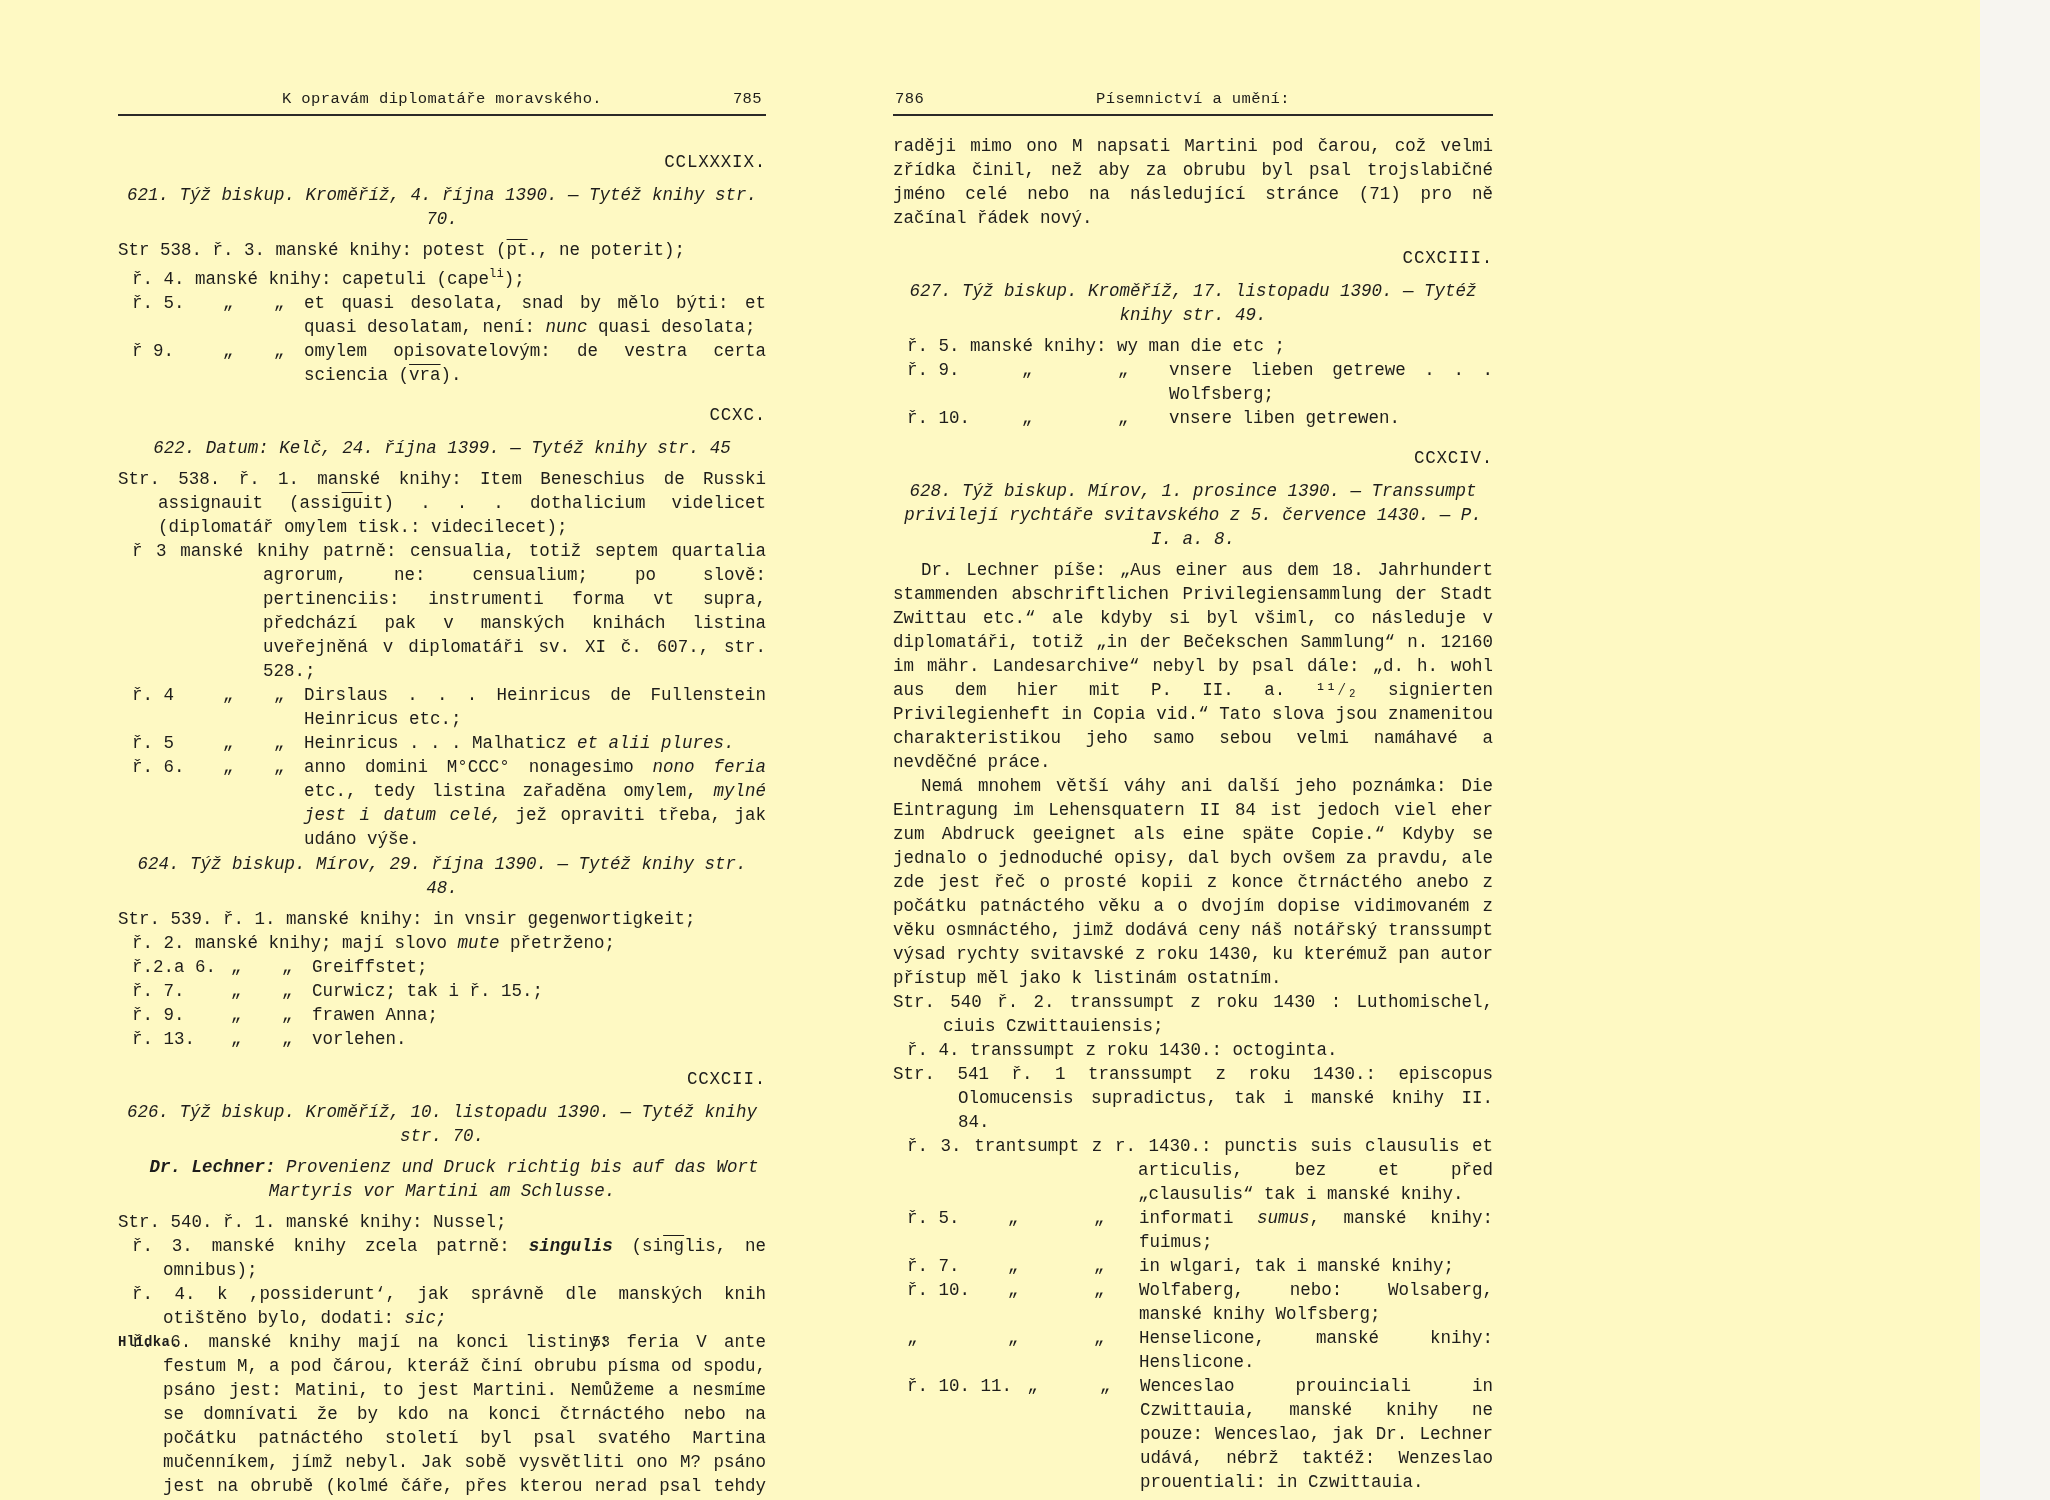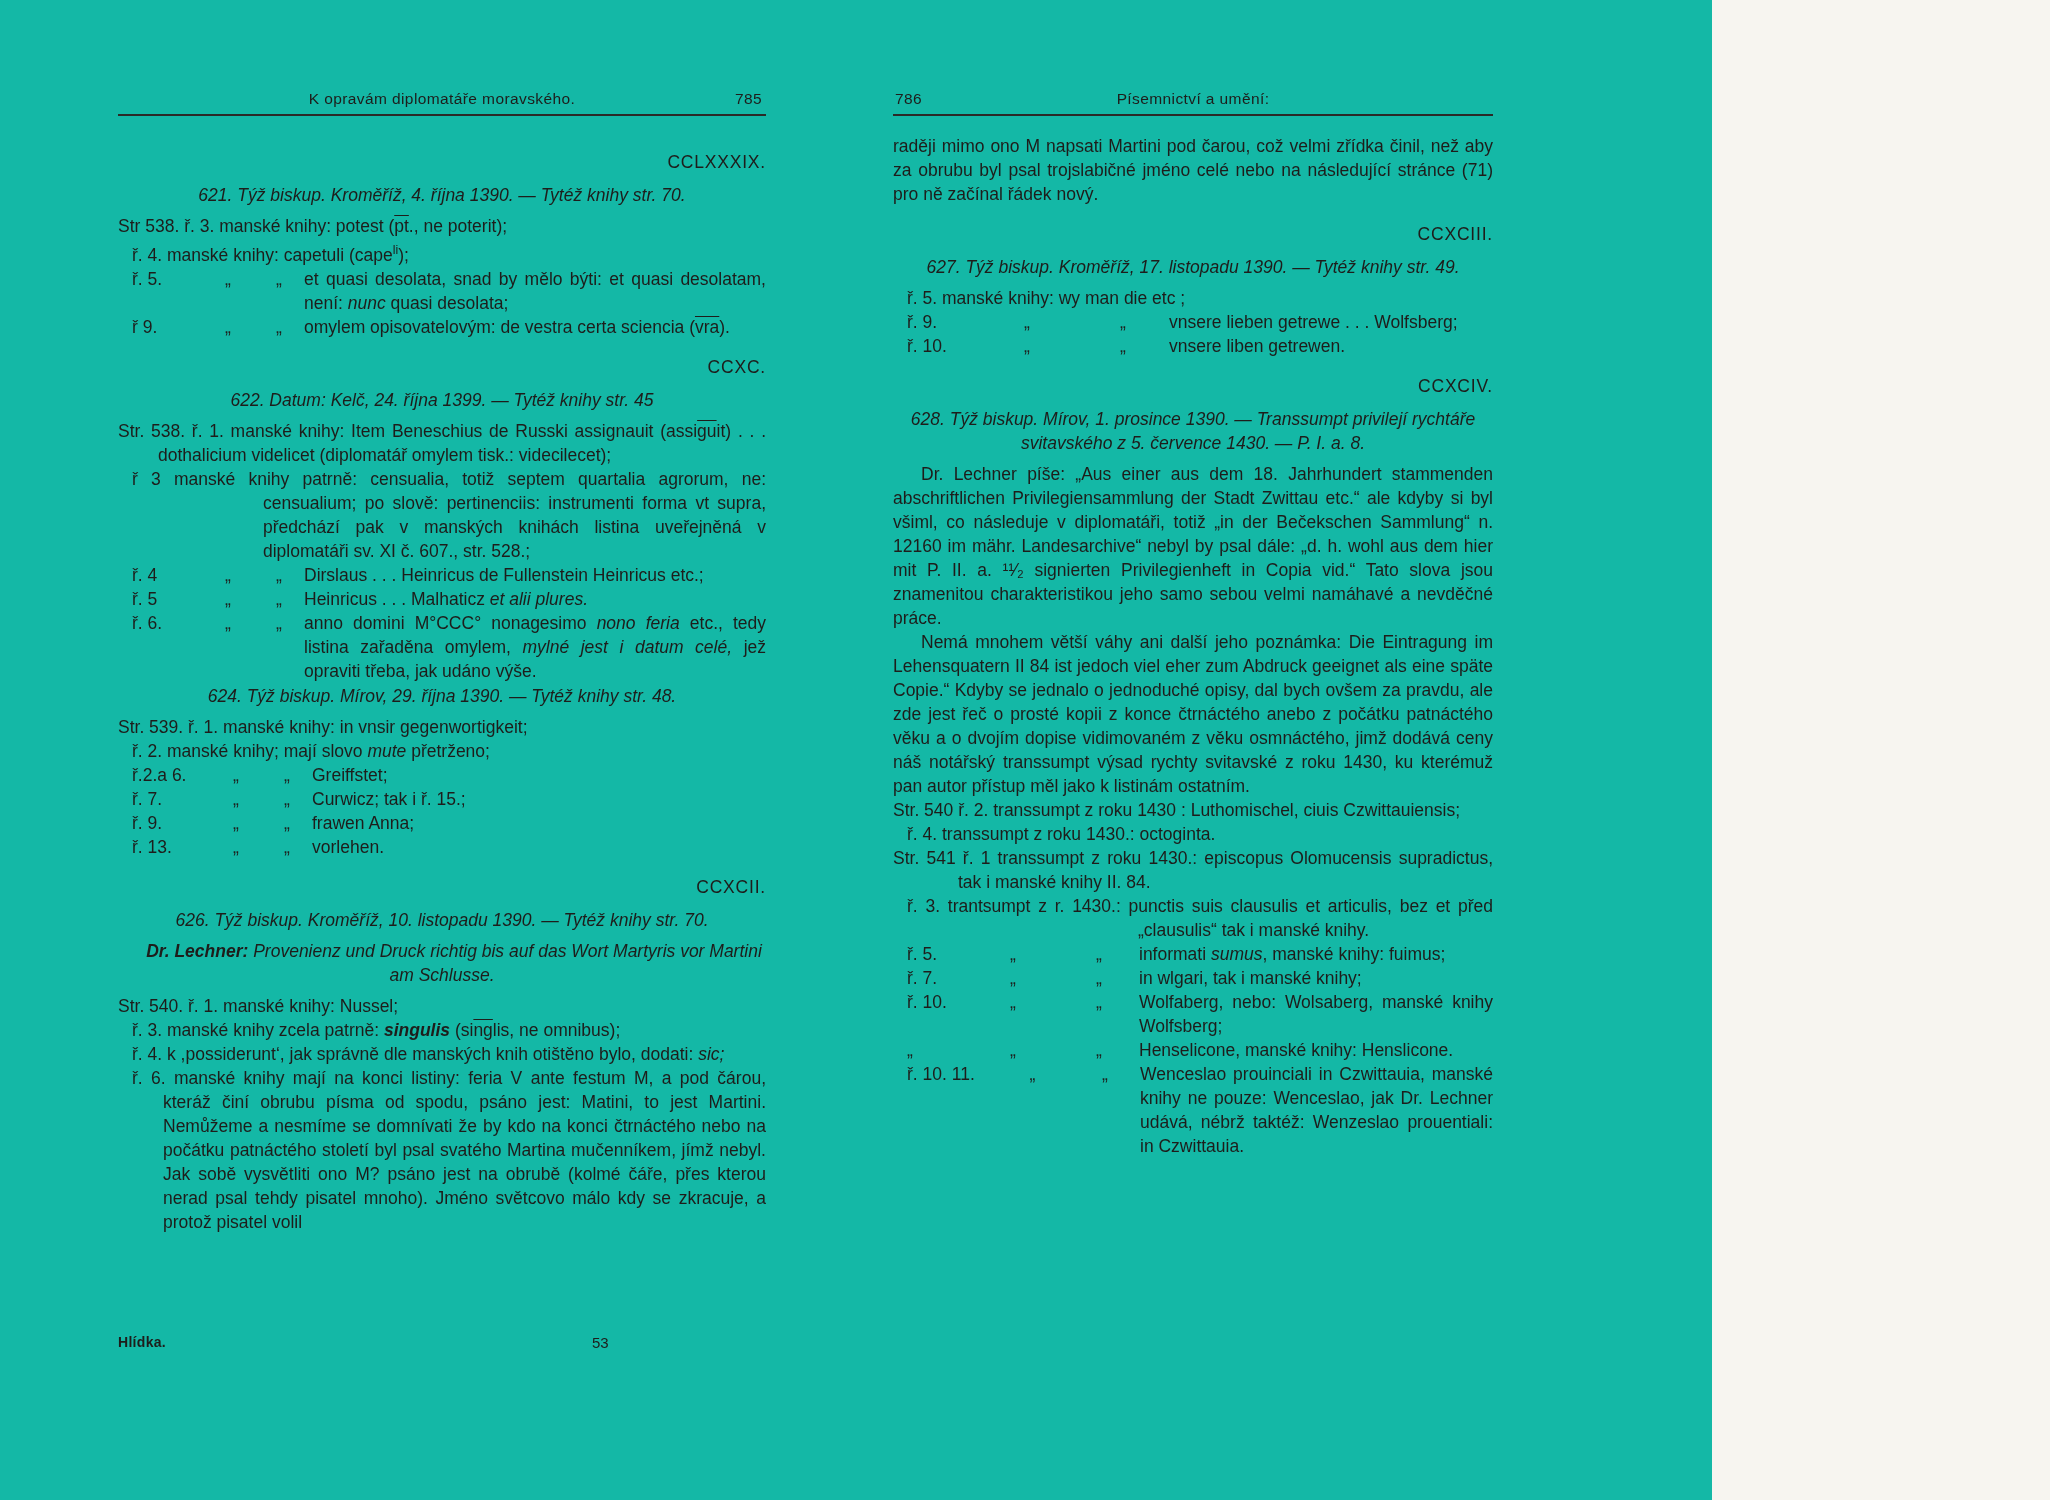--- a/index.html
+++ b/index.html
@@ -1,20 +1,20 @@
 <!DOCTYPE html>
 <html><head>
 <meta charset="utf-8">
 <style>
   html,body { margin:0; padding:0; background:#f7f5f0; }
   .scan {
     position:relative;
-    width:1712px; height:1500px;
-    background:#14b8a6;
-    font-family:Liberation Sans, sans-serif;
+    width:1980px; height:1500px;
+    background:#fef9c3;
+    font-family:Liberation Mono, monospace;
     color:#1e1d1b;
     overflow:hidden;
   }
   .col { position:absolute; top:88px; }
   .col-left  { left:118px; width:648px; }
   .col-right { left:893px; width:600px; }
   .col-header {
     position:relative;
     height:26px;
     border-bottom:2px solid #2b2a27;

